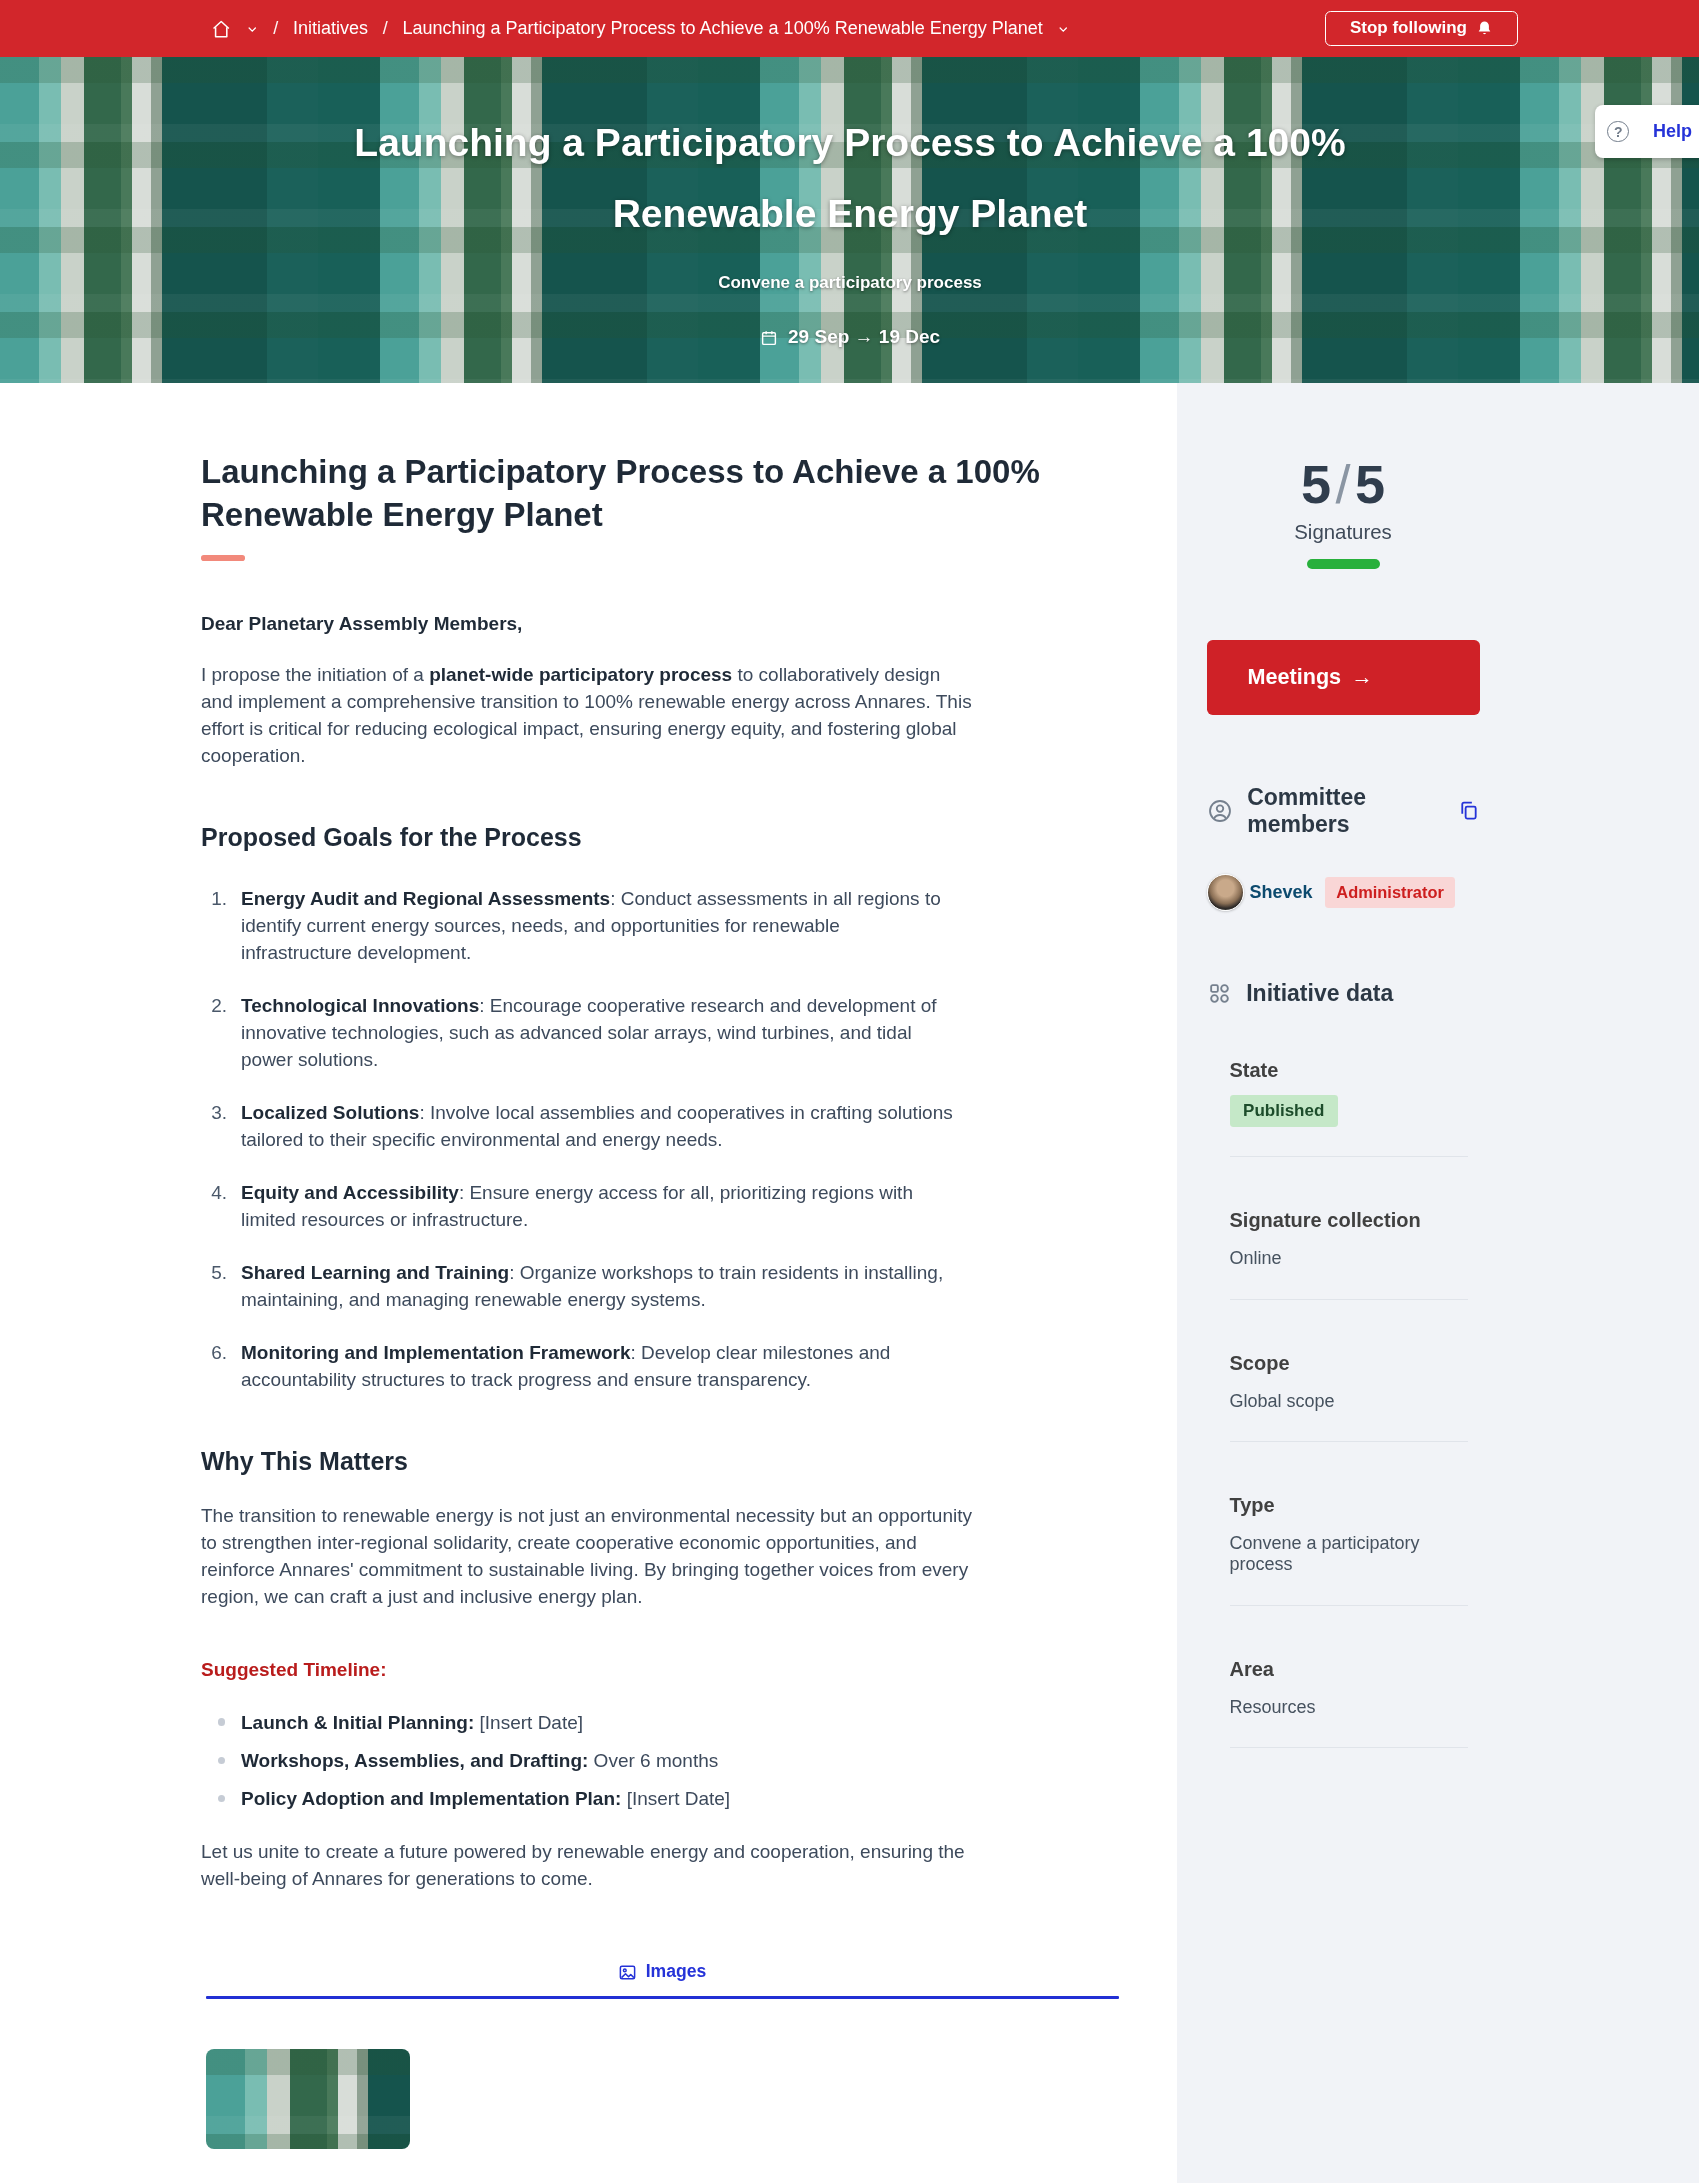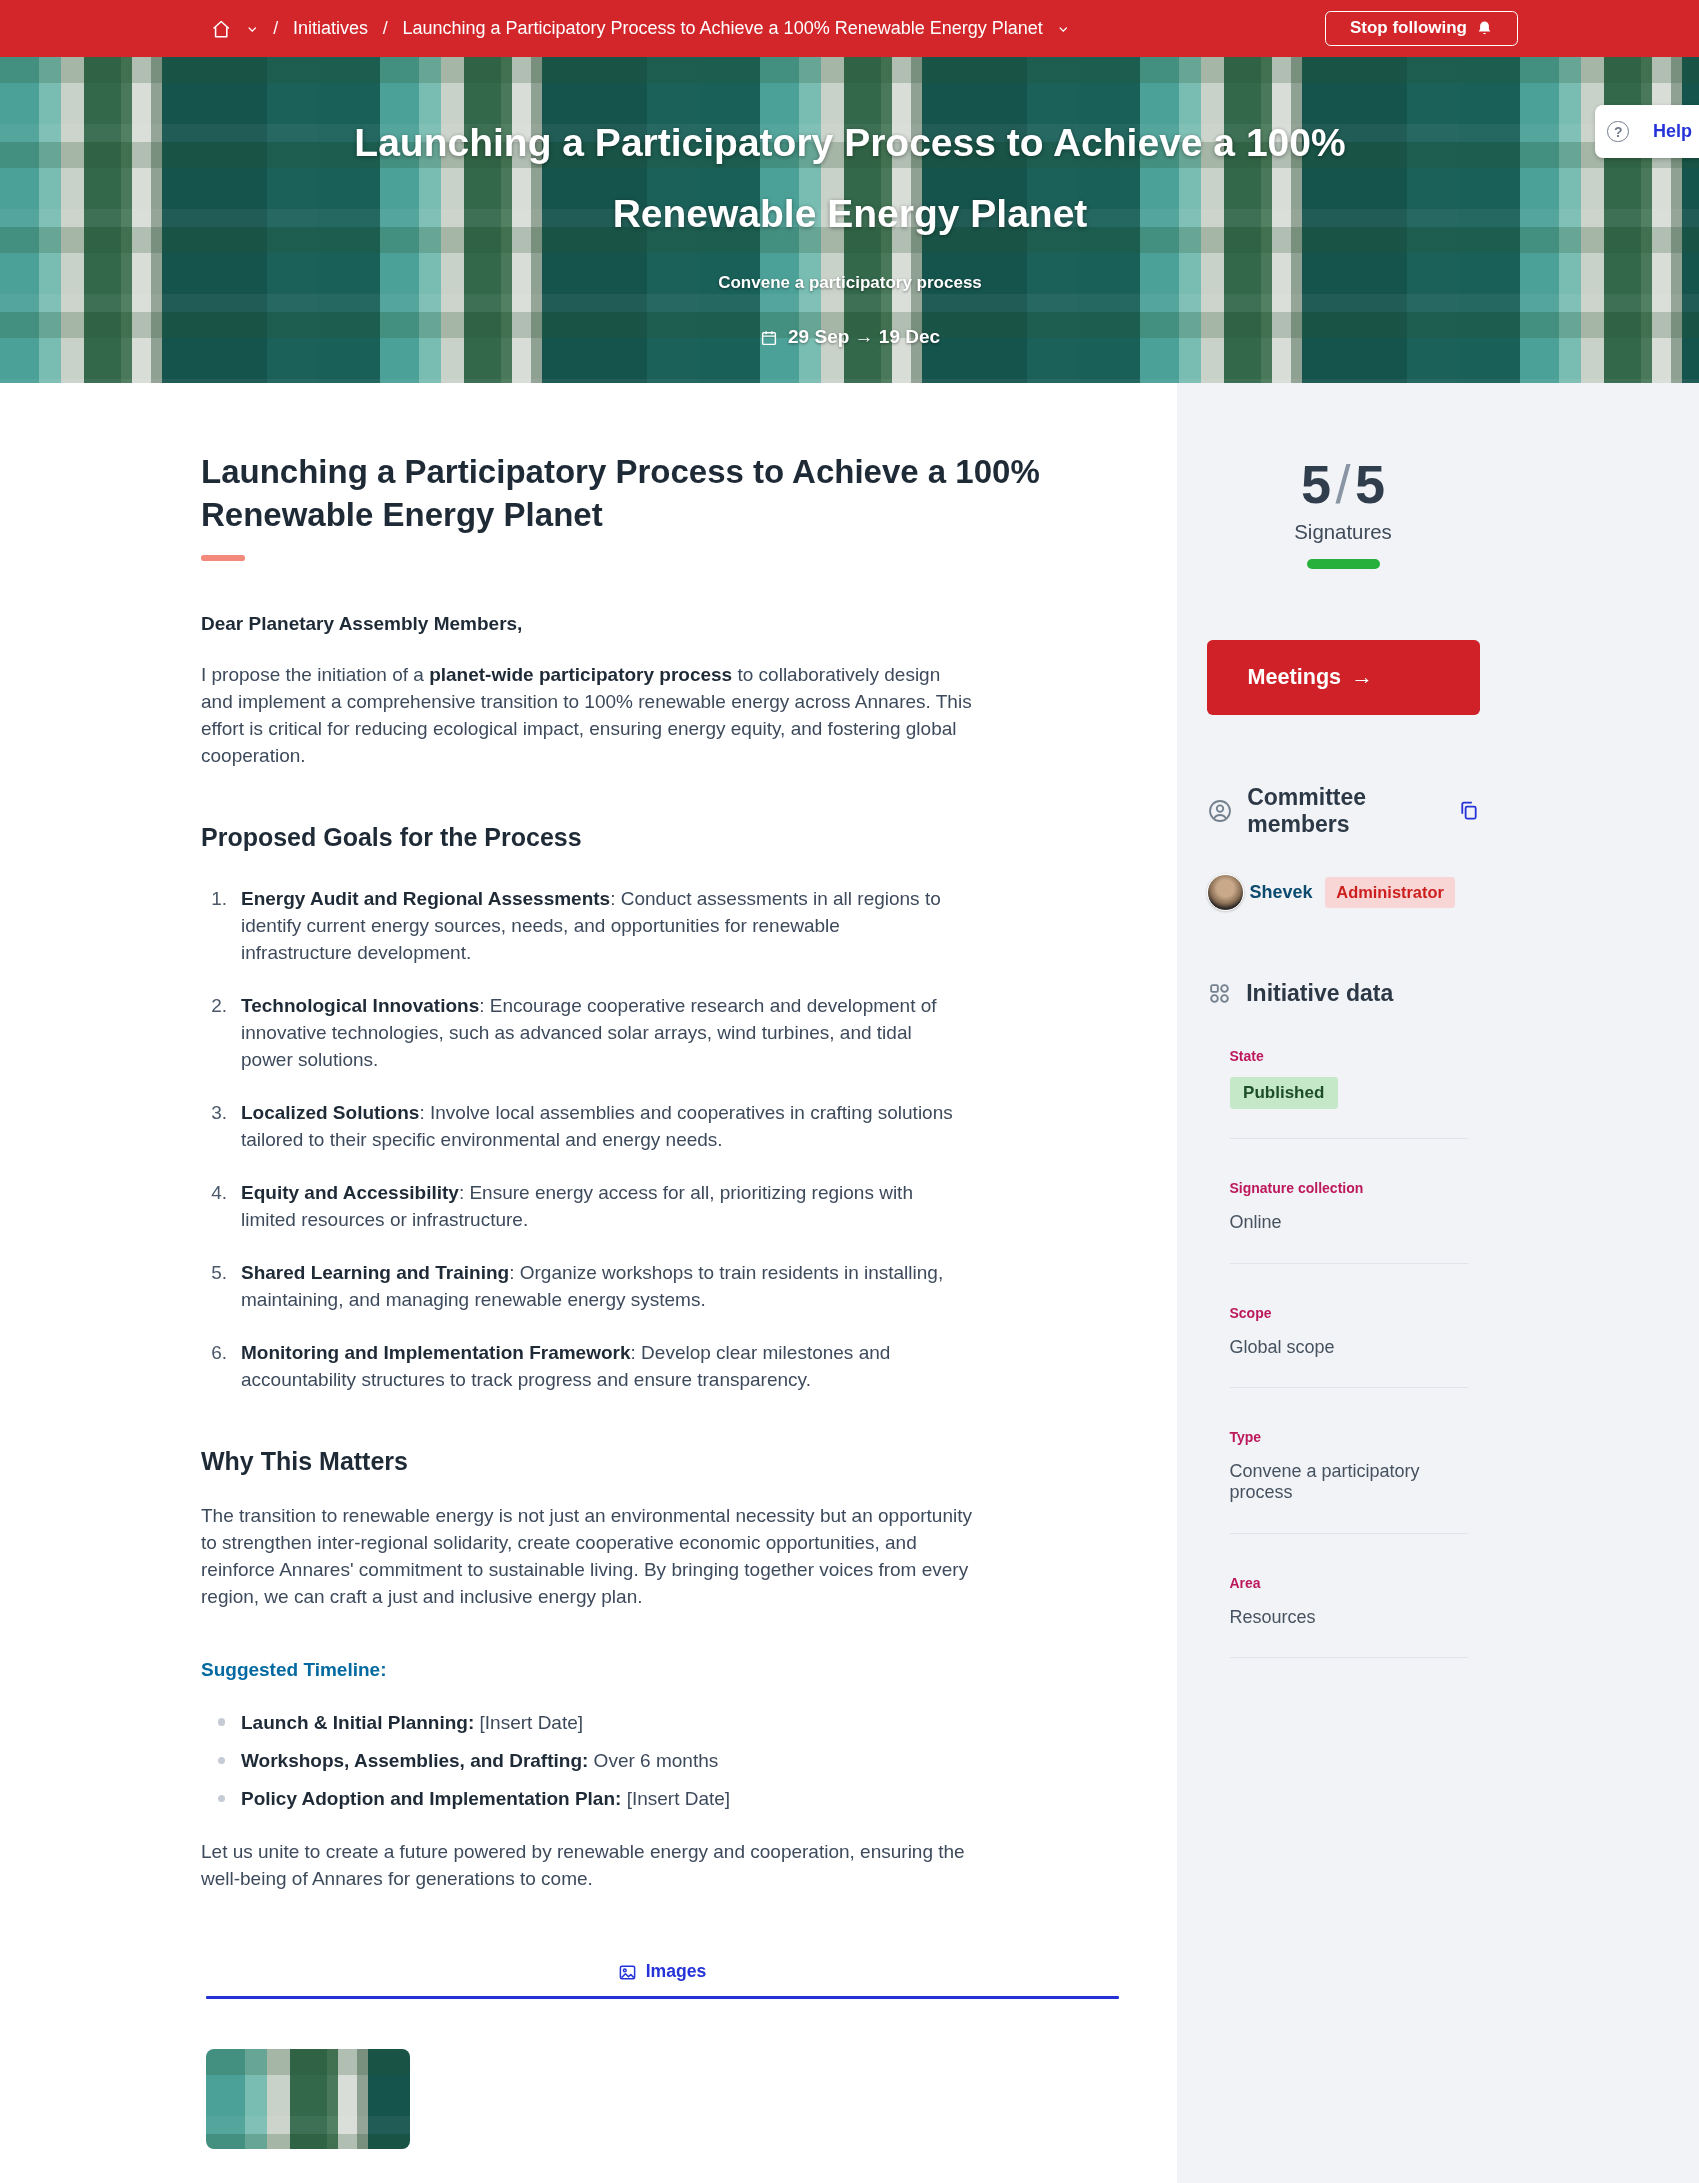--- a/index.html
+++ b/index.html
@@ -41,21 +41,21 @@
   h1.doc-title { font-size:33px; line-height:43px; color:#1f2a37; font-weight:bold; width:857px; }
   .red-bar { width:44px; height:5.7px; background:#f2897b; border-radius:2.8px; margin-top:19px; }
   .salutation { margin-top:52px; font-size:19px; font-weight:bold; color:#1f2a37; }
   .prose p.body-p { margin-top:26px; font-size:19px; line-height:27px; color:#3d4a5c; width:771px; }
   .prose h2 { margin-top:54px; font-size:25px; color:#1f2a37; font-weight:bold; }
   .prose b.inb { color:#1f2a37; }
   ol.goals { margin-top:33px; list-style:none; counter-reset:g; }
   ol.goals li { counter-increment:g; position:relative; padding-left:40px; width:754px; font-size:19px; line-height:27px; margin-bottom:26px; color:#3d4a5c; }
   ol.goals li::before { content:counter(g) "."; position:absolute; left:10.2px; color:#4a586a; }
   .term { font-weight:bold; color:#1f2a37; }
-  h3.tl-head { margin-top:49px; font-size:19px; font-weight:bold; color:#0369a1; }
+  h3.tl-head { margin-top:49px; font-size:19px; font-weight:bold; color:#b91c1c; }
   ul.timeline { margin-top:28px; list-style:none; }
   ul.timeline li { position:relative; padding-left:40px; font-size:19px; line-height:27px; margin-bottom:11.3px; color:#3d4a5c; width:754px; }
   ul.timeline li::before { content:""; position:absolute; left:17px; top:9.6px; width:7.4px; height:7.4px; border-radius:50%; background:#c6ccd5; }
 
   
   .images-wrap { margin-top:69px; width:913px; margin-left:4.5px; }
   .images-tab { display:flex; justify-content:center; gap:9px; color:#2533d8; font-size:17.6px; font-weight:600; cursor:pointer; }
   .images-rule { margin-top:13.6px; height:3.4px; background:#2230d4; border-radius:1.1px; }
   .thumb { margin-top:50px; width:204px; height:100px; border-radius:8px; background-size:227px 100%; cursor:pointer; }
 
@@ -70,21 +70,21 @@
   .meet-btn { margin-top:71px; width:273px; height:75px; border-radius:5.7px; background:#cf2127; color:#ffffff; font-size:21.6px; font-weight:bold; display:flex; align-items:center; padding-left:41px; gap:10.2px; cursor:pointer; border:none; }
   .side-head { margin-top:69px; display:flex; align-items:center; }
   .side-head .hlabel { margin-left:14.7px; font-size:23px; font-weight:bold; color:#2c3845; }
   .copy-ic { margin-left:auto; cursor:pointer; }
   .member { margin-top:36px; display:flex; align-items:center; }
   .avatar { width:37px; height:37px; border-radius:50%; border:1.7px solid #fff; box-shadow:0 0.6px 2.3px rgba(0,0,0,.25);
     background:radial-gradient(circle at 50% 38%, #c9a98a 0 30%, #8a6f55 55%, #2e2a28 72%, #5a5d52 100%); }
   .mname { margin-left:6px; font-size:18px; font-weight:bold; color:#0c4a6e; cursor:pointer; }
   .mbadge { margin-left:12.5px; font-size:16.4px; font-weight:bold; color:#cd1e1e; background:#f9d6d6; padding:5.7px 11.3px; border-radius:3.4px; }
   .idata { padding-left:23px; width:261px; }
-  .dlabel { margin-top:41px; font-size:14px; font-weight:bold; color:#be185d; }
+  .dlabel { margin-top:52px; font-size:20px; font-weight:bold; color:#404040; }
   .dvalue { margin-top:16px; font-size:18px; color:#46525f; }
   .pub-badge { display:inline-block; margin-top:13.6px; background:#c5e8c8; color:#1d4d2b; font-size:17px; font-weight:bold; padding:5.7px 13.6px; border-radius:3.4px; }
   .drule { margin-top:29.5px; border:none; border-top:1.1px solid #e0e4ea; }
 </style>
 </head>
 <body>
 
 <header class="navbar">
   <nav class="crumb">
     <span class="crumb-link">

